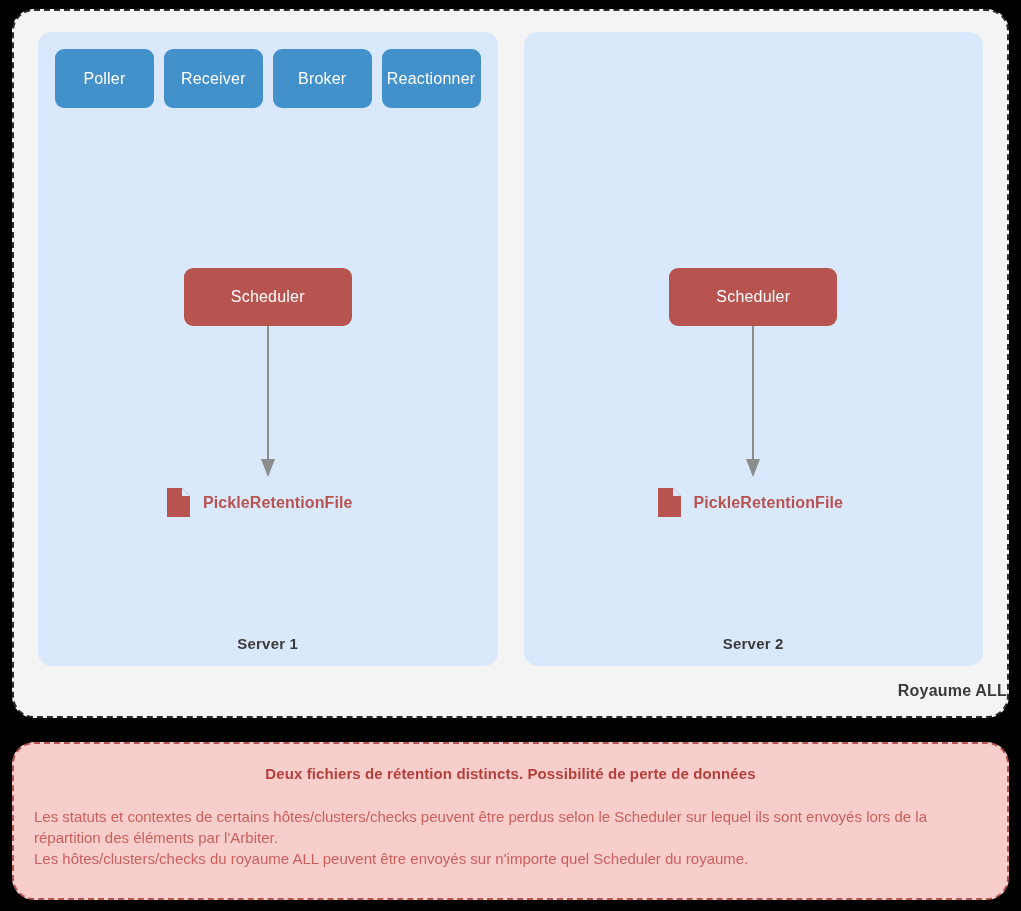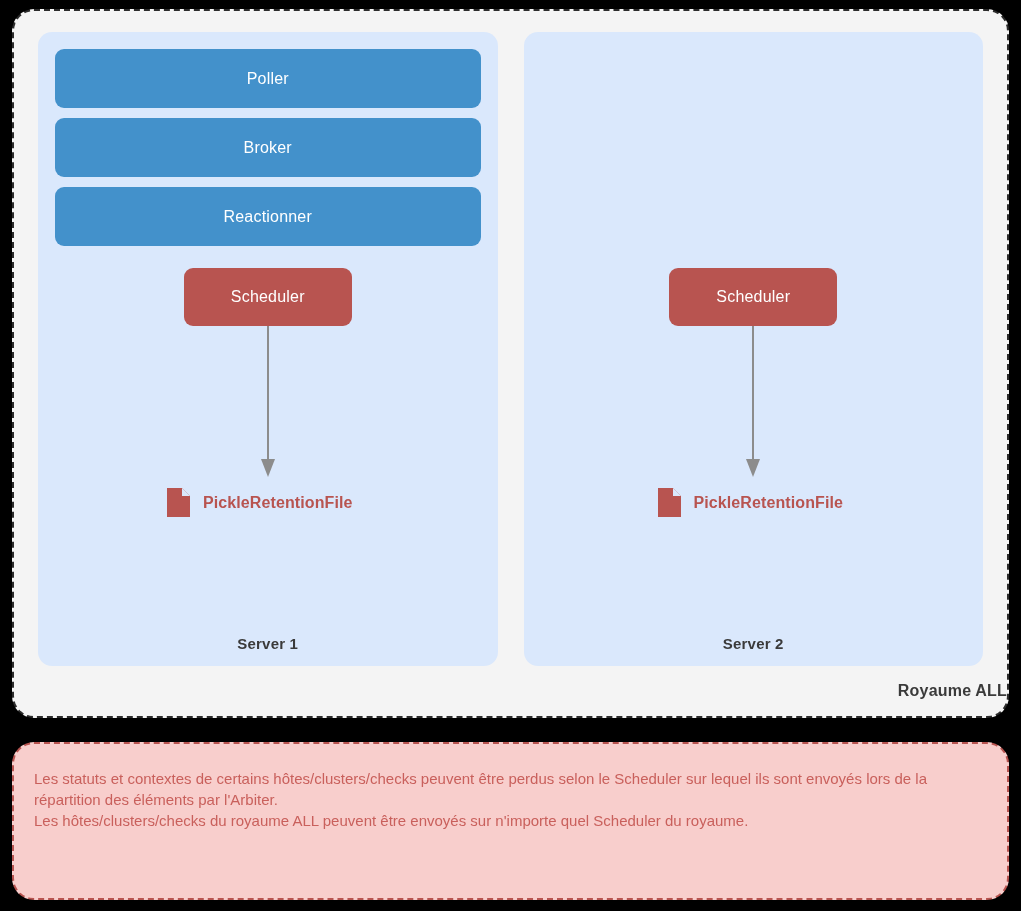--- a/index.html
+++ b/index.html
@@ -60,21 +60,21 @@
     letter-spacing: 0.2px;
   }
 
   
   .daemon-grid {
     position: absolute;
     left: 17px;
     top: 17px;
     right: 17px;
     display: grid;
-    grid-template-columns: 1fr;
+    grid-template-columns: 1fr 1fr 1fr 1fr;
     grid-gap: 10px;
   }
 
   .daemon-box {
     height: 59px;
     background: #4391cb;
     border-radius: 9px;
     display: flex;
     align-items: center;
     justify-content: center;
@@ -199,20 +199,23 @@
 <div class="realm-container" data-name="realm-container">
 
   <div class="servers-row" data-name="servers-row">
 
     <div class="server-panel" data-name="server-panel-1">
 
       <div class="daemon-grid" data-name="daemon-grid-server-1">
         <div class="daemon-box" data-name="daemon-box-poller">
           <span data-name="daemon-label-poller">Poller</span>
         </div>
+        <div class="daemon-box" data-name="daemon-box-receiver">
+          <span data-name="daemon-label-receiver">Receiver</span>
+        </div>
         <div class="daemon-box" data-name="daemon-box-broker">
           <span data-name="daemon-label-broker">Broker</span>
         </div>
         <div class="daemon-box" data-name="daemon-box-reactionner">
           <span data-name="daemon-label-reactionner">Reactionner</span>
         </div>
       </div>
 
       <div class="scheduler-wrap" data-name="scheduler-wrap-server-1">
         <div class="scheduler-box" data-name="scheduler-box-server-1">
@@ -263,17 +266,18 @@
 
       <div class="server-label" data-name="server-label-2">Server 2</div>
     </div>
 
   </div>
 
   <div class="realm-label" data-name="realm-label">Royaume ALL</div>
 </div>
 
 <div class="note-panel" data-name="warning-note-panel">
+  <div class="note-title" data-name="note-title">Deux fichiers de rétention distincts. Possibilité de perte de données</div>
   <div class="note-body" data-name="note-body">
     <p data-name="note-line-2">Les statuts et contextes de certains hôtes/clusters/checks peuvent être perdus selon le Scheduler sur lequel ils sont envoyés lors de la répartition des éléments par l'Arbiter.</p>
     <p data-name="note-line-1">Les hôtes/clusters/checks du royaume ALL peuvent être envoyés sur n'importe quel Scheduler du royaume.</p>
   </div>
 </div>
 
 </body></html>

